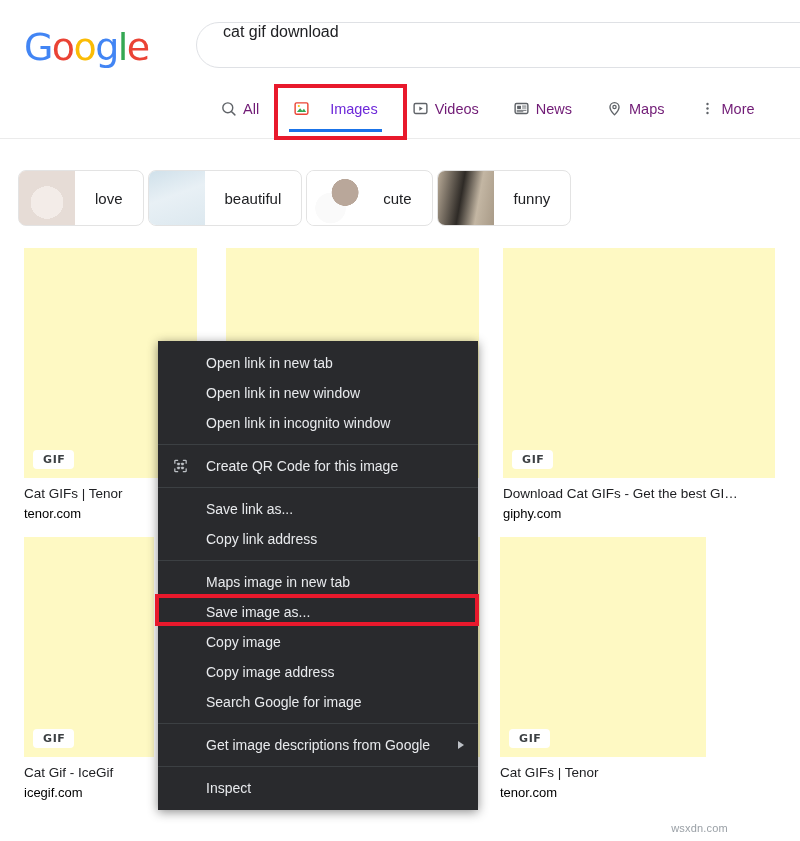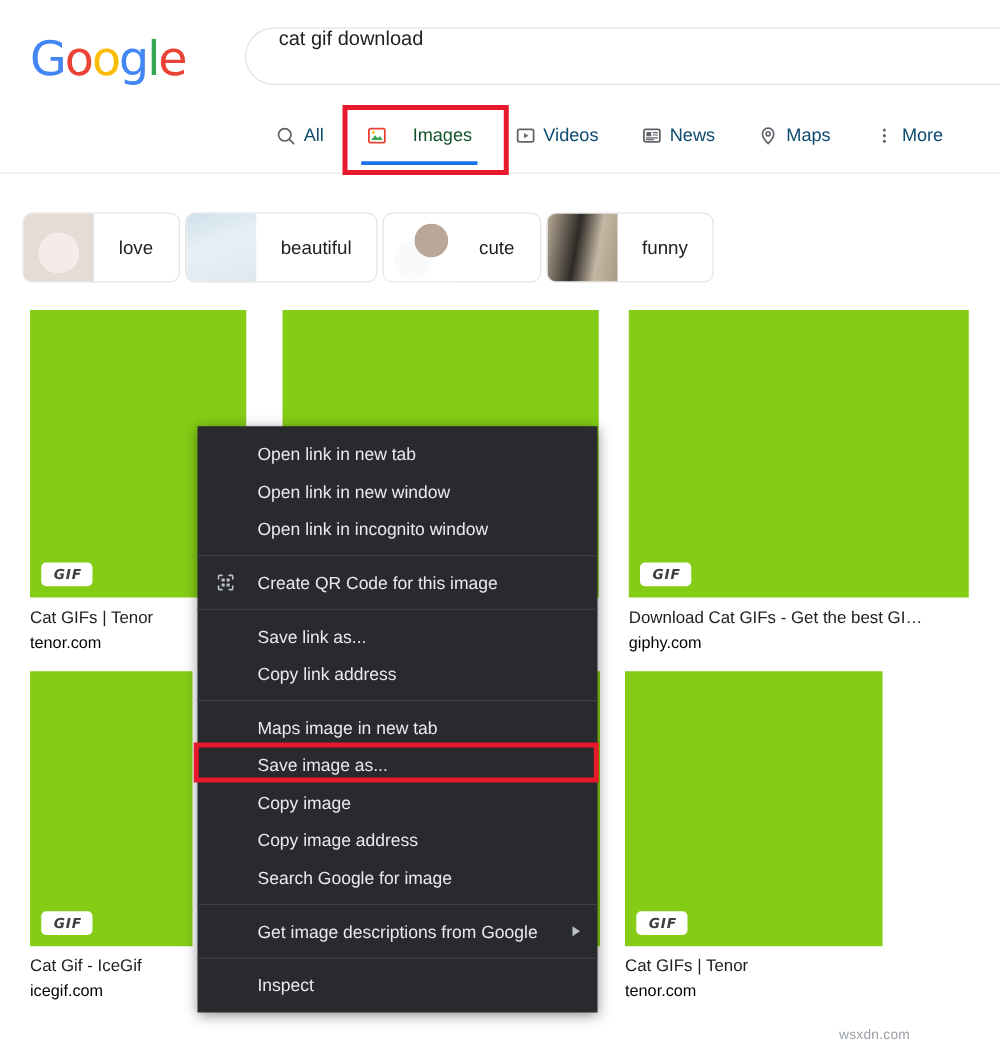--- a/index.html
+++ b/index.html
@@ -33,24 +33,24 @@
   }
 
   
   .navbar {
     position: absolute; left: 0; top: 96px; width: 800px; height: 42px;
   }
   .navtabs { position: absolute; left: 214px; top: 0; display: flex; align-items: center; gap: 0; }
   .navtab {
     display: flex; align-items: center; gap: 6px;
     padding: 4px 14px 4px 6px; margin-right: 14px;
-    font-size: 14.5px; color: #0c4a6e; white-space: nowrap;
+    font-size: 14.5px; color: #701a75; white-space: nowrap;
     position: relative;
   }
-  .navtab.active { color: #14532d; gap: 20px; }
+  .navtab.active { color: #6d28d9; gap: 20px; }
   .navtab.active .underline {
     position: absolute; left: 2px; right: 10px; bottom: -11px; height: 3px;
     background: #1a73e8;
   }
   .navtab .ico { display:flex; align-items:center; justify-content:center; width:17px; height:17px; }
   .navline {
     position: absolute; left: 0; top: 138px; width: 800px; height: 1px;
     background: #ebebeb;
   }
 
@@ -88,21 +88,21 @@
   .th-funny { background: linear-gradient(100deg,#b9ab98 0%,#2e2a26 42%,#c3b6a3 70%,#a89a87 100%); }
   .th-cute { background:
       radial-gradient(circle at 68% 40%, #b9a79a 0 26%, transparent 27%),
       radial-gradient(circle at 42% 68%, #fafafa 0 30%, transparent 31%),
       #ffffff; }
 
   
   .results { position: absolute; left: 0; top: 248px; width: 800px; }
   .row { position: relative; width: 800px; display: flex; }
   .card { position: relative; }
-  .card .img { position: relative; overflow: hidden; background: #84cc16; font-style: italic; }
+  .card .img { position: relative; overflow: hidden; background: #fef9c3; }
   .gifbadge {
     position: absolute; left: 9px; bottom: 9px;
     background: #ffffff; color: #3c4043;
     font-family: "DejaVu Sans", sans-serif;
     font-size: 11px; font-weight: 700; letter-spacing: 0.6px;
     padding: 3px 9px 3px 10px; border-radius: 4px;
   }
   .card .title {
     margin-top: 8px; font-size: 13.5px; color: #202124;
     white-space: nowrap; overflow: hidden; text-overflow: ellipsis;

